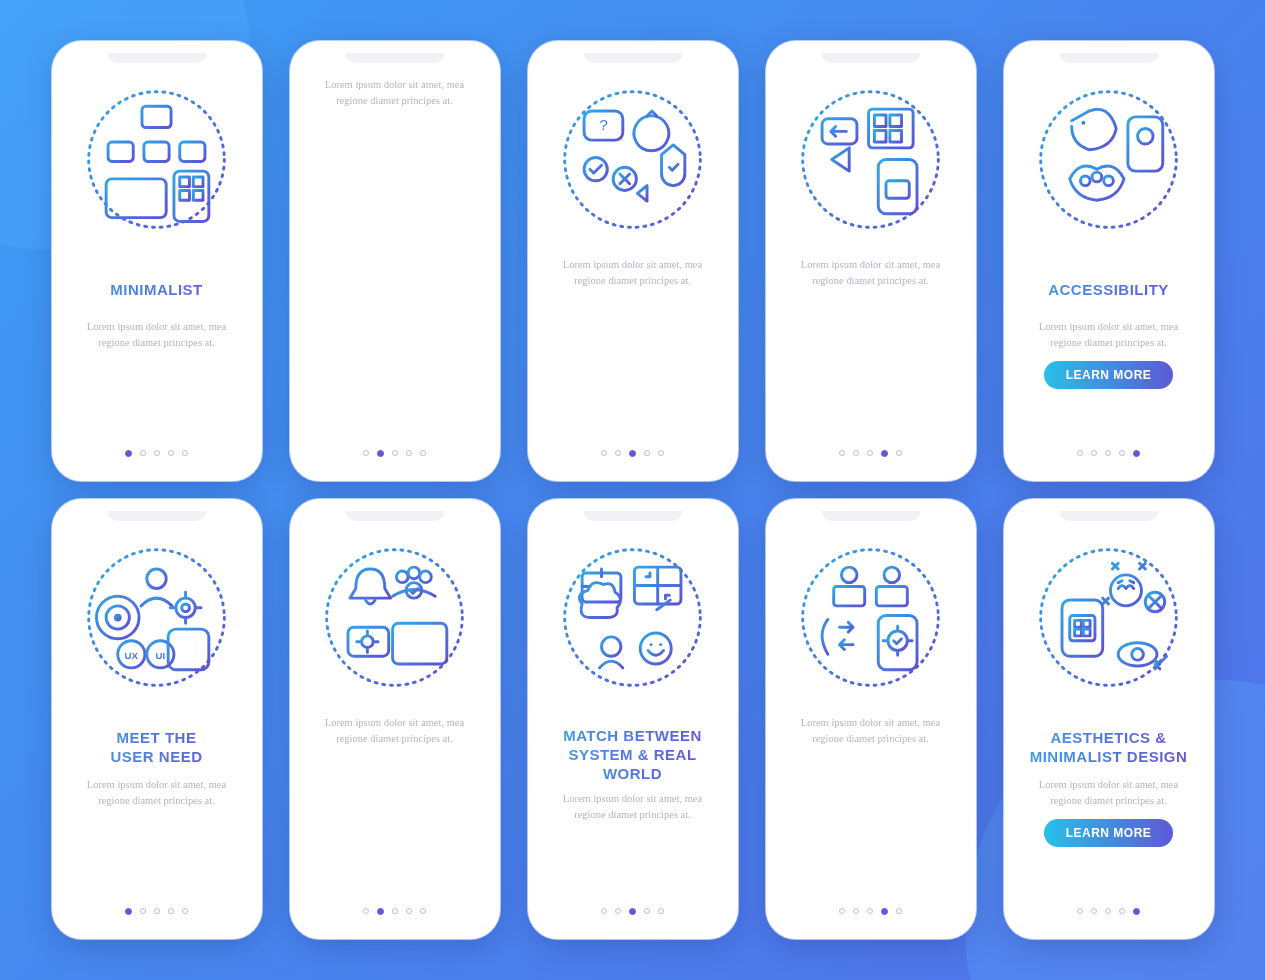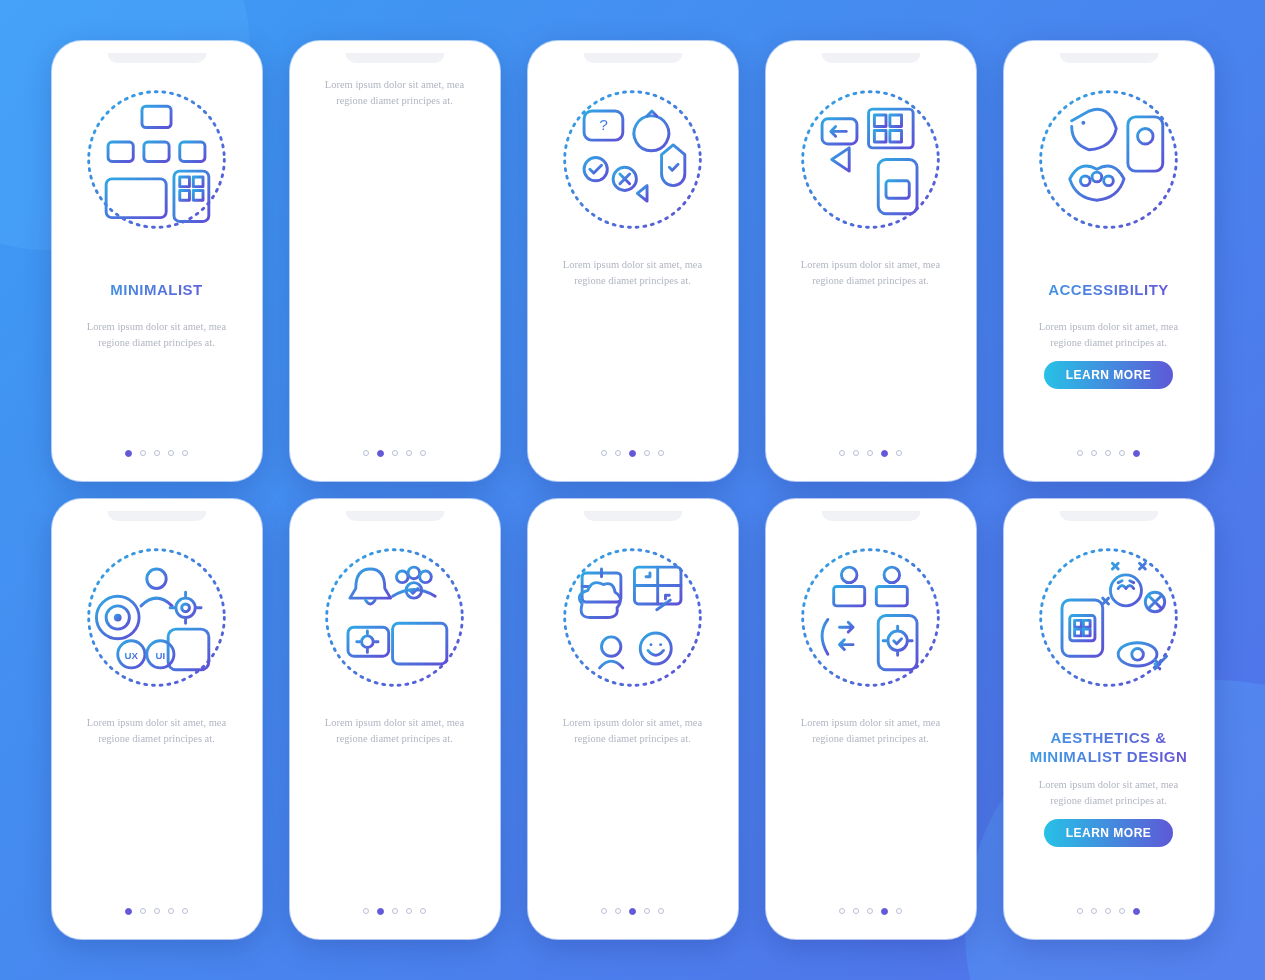--- a/index.html
+++ b/index.html
@@ -275,20 +275,22 @@
           <circle cx="110" cy="70" r="4" fill="none" stroke="url(#g)" stroke-width="3" stroke-linecap="round" stroke-linejoin="round"></circle>
           <path d="M110 58 v-4 M110 82 v4 M98 70 h-4 M122 70 h4" fill="none" stroke="url(#g)" stroke-width="3" stroke-linecap="round" stroke-linejoin="round"></path>
           <rect x="92" y="92" width="42" height="42" rx="8" fill="none" stroke="url(#g)" stroke-width="3" stroke-linecap="round" stroke-linejoin="round"></rect>
           <line x1="98" y1="100" x2="128" y2="100" fill="none" stroke="url(#g)" stroke-width="3" stroke-linecap="round" stroke-linejoin="round"></line>
           <circle cx="54" cy="118" r="14" fill="none" stroke="url(#g)" stroke-width="3" stroke-linecap="round" stroke-linejoin="round"></circle>
           <text x="54" y="123" font-size="10" text-anchor="middle" fill="url(#g)" font-weight="700">UX</text>
           <circle cx="84" cy="118" r="14" fill="none" stroke="url(#g)" stroke-width="3" stroke-linecap="round" stroke-linejoin="round"></circle>
           <text x="84" y="123" font-size="10" text-anchor="middle" fill="url(#g)" font-weight="700">UI</text>
         </svg>
       </div>
+      <div class="title">MEET THE
+USER NEED</div>
       <div class="body">Lorem ipsum dolor sit amet, mea regione diamet principes at.</div>
       <div class="dots">
         <div class="dot active"></div>
         <div class="dot"></div>
         <div class="dot"></div>
         <div class="dot"></div>
         <div class="dot"></div>
       </div>
     </div>
     <div class="phone">
@@ -342,20 +344,22 @@
           <path d="M106 28 v38 M82 47 h48 M94 38 h4 v-4 M118 57 h-4 v4" fill="none" stroke="url(#g)" stroke-width="3" stroke-linecap="round" stroke-linejoin="round"></path>
           <path d="M105 72 l14 -10" fill="none" stroke="url(#g)" stroke-width="3" stroke-linecap="round" stroke-linejoin="round"></path>
           <circle cx="58" cy="110" r="10" fill="none" stroke="url(#g)" stroke-width="3" stroke-linecap="round" stroke-linejoin="round"></circle>
           <path d="M46 132 q12 -14 24 0" fill="none" stroke="url(#g)" stroke-width="3" stroke-linecap="round" stroke-linejoin="round"></path>
           <circle cx="104" cy="112" r="16" fill="none" stroke="url(#g)" stroke-width="3" stroke-linecap="round" stroke-linejoin="round"></circle>
           <path d="M96 114 q8 10 16 0" fill="none" stroke="url(#g)" stroke-width="3" stroke-linecap="round" stroke-linejoin="round"></path>
           <circle cx="99" cy="108" r="1.5" fill="url(#g)"></circle>
           <circle cx="109" cy="108" r="1.5" fill="url(#g)"></circle>
         </svg>
       </div>
+      <div class="title">MATCH BETWEEN
+SYSTEM &amp; REAL WORLD</div>
       <div class="body">Lorem ipsum dolor sit amet, mea regione diamet principes at.</div>
       <div class="dots">
         <div class="dot"></div>
         <div class="dot"></div>
         <div class="dot active"></div>
         <div class="dot"></div>
         <div class="dot"></div>
       </div>
     </div>
     <div class="phone">

